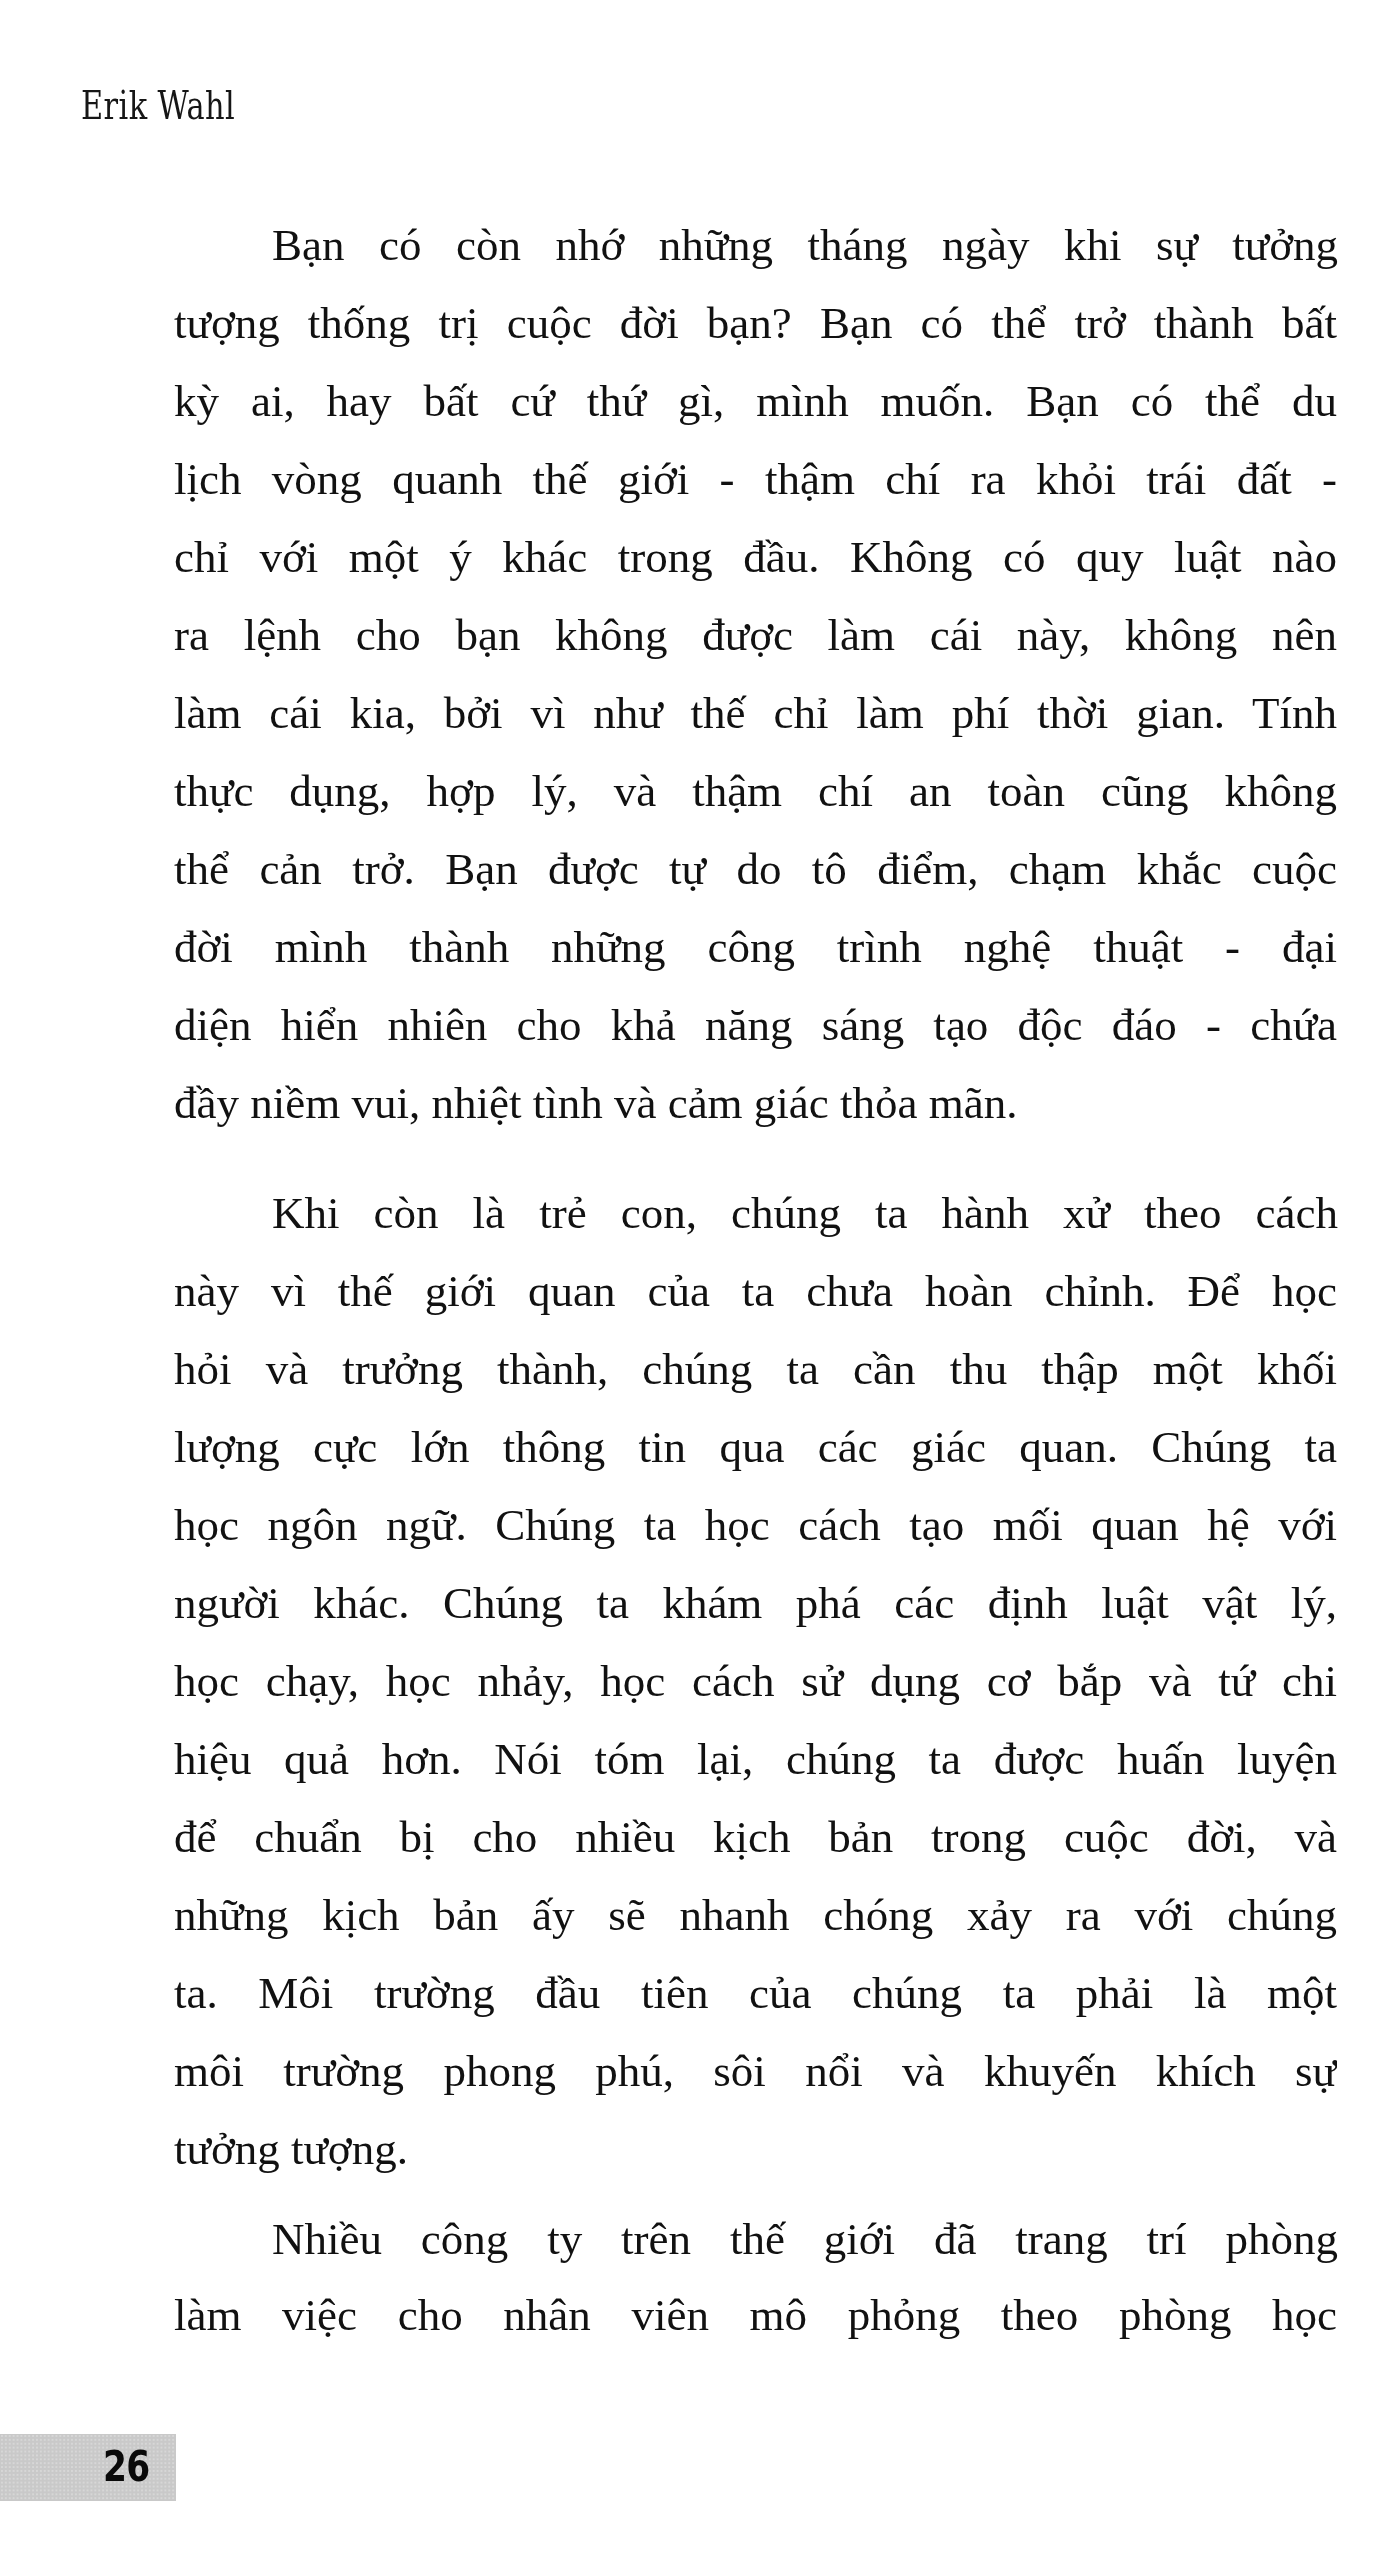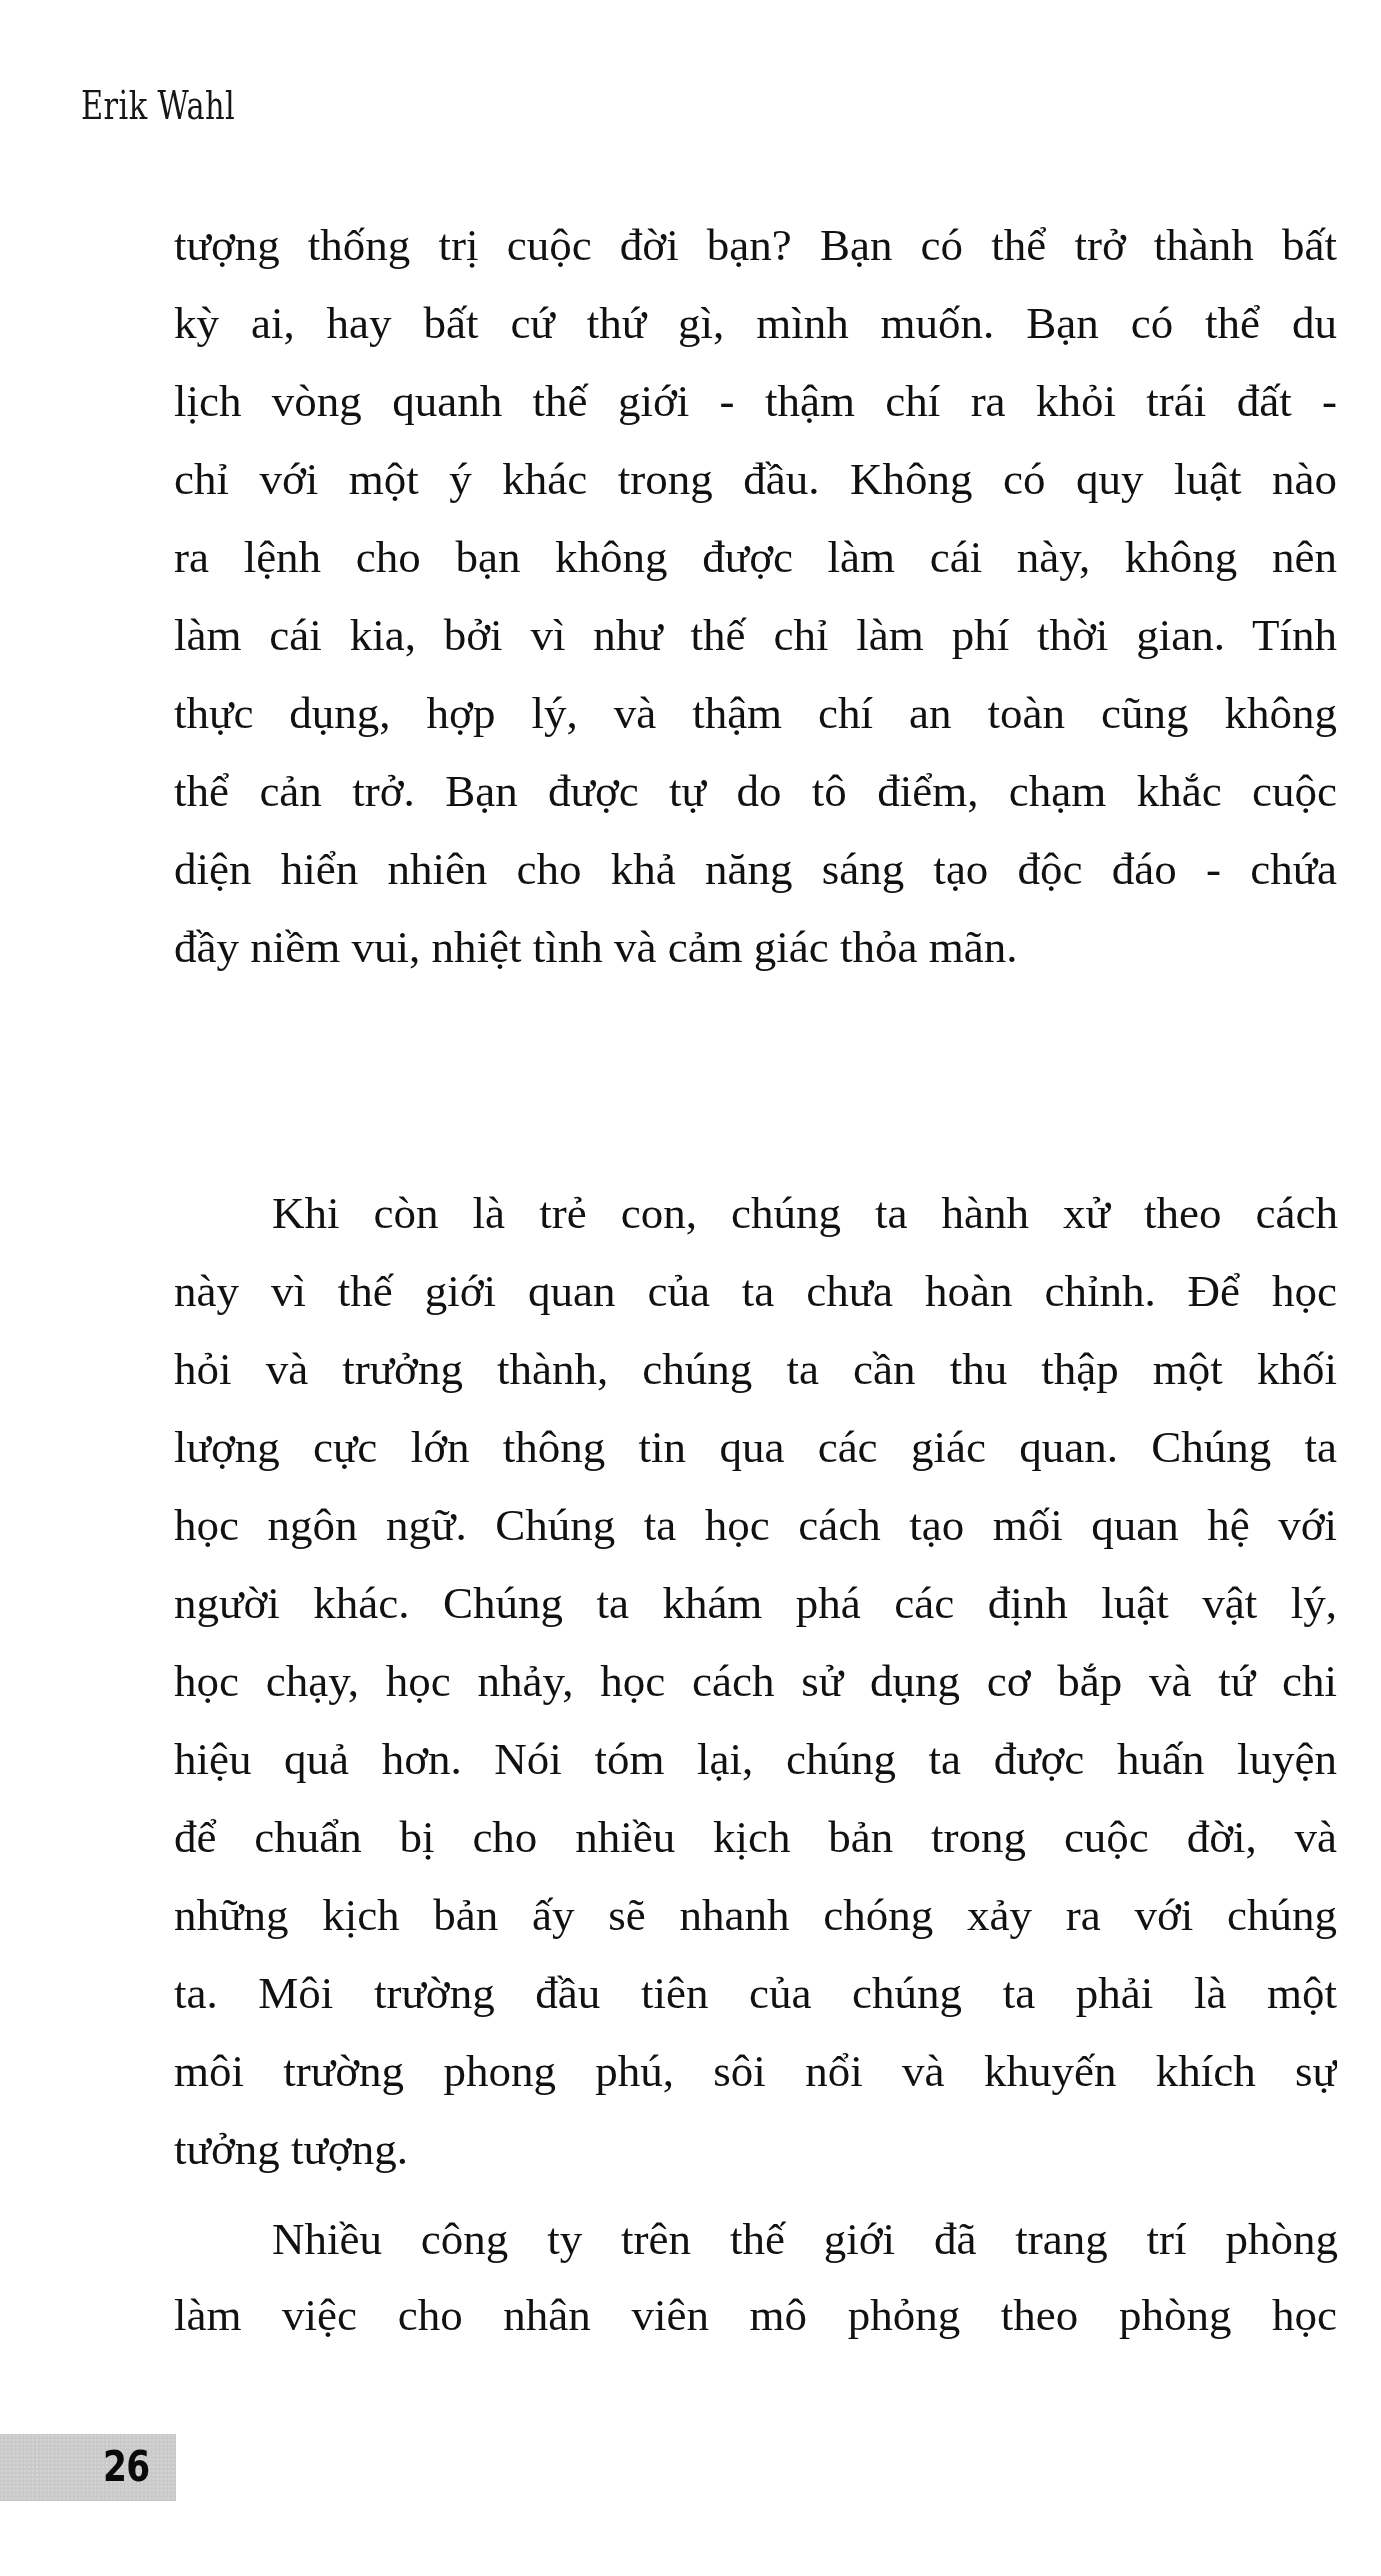--- a/index.html
+++ b/index.html
@@ -39,28 +39,30 @@
   }
 </style>
 </head>
 <body>
 
 <div class="page">
 
   <div class="running-head">Erik Wahl</div>
 
   <div class="para" id="p1">
+    <span class="line indent">Bạn có còn nhớ những tháng ngày khi sự tưởng</span>
     <span class="line">tượng thống trị cuộc đời bạn? Bạn có thể trở thành bất</span>
     <span class="line">kỳ ai, hay bất cứ thứ gì, mình muốn. Bạn có thể du</span>
     <span class="line">lịch vòng quanh thế giới - thậm chí ra khỏi trái đất -</span>
     <span class="line">chỉ với một ý khác trong đầu. Không có quy luật nào</span>
     <span class="line">ra lệnh cho bạn không được làm cái này, không nên</span>
     <span class="line">làm cái kia, bởi vì như thế chỉ làm phí thời gian. Tính</span>
     <span class="line">thực dụng, hợp lý, và thậm chí an toàn cũng không</span>
     <span class="line">thể cản trở. Bạn được tự do tô điểm, chạm khắc cuộc</span>
+    <span class="line">đời mình thành những công trình nghệ thuật - đại</span>
     <span class="line">diện hiển nhiên cho khả năng sáng tạo độc đáo - chứa</span>
     <span class="line last">đầy niềm vui, nhiệt tình và cảm giác thỏa mãn.</span>
   </div>
 
   <div class="para" id="p2">
     <span class="line indent">Khi còn là trẻ con, chúng ta hành xử theo cách</span>
     <span class="line">này vì thế giới quan của ta chưa hoàn chỉnh. Để học</span>
     <span class="line">hỏi và trưởng thành, chúng ta cần thu thập một khối</span>
     <span class="line">lượng cực lớn thông tin qua các giác quan. Chúng ta</span>
     <span class="line">học ngôn ngữ. Chúng ta học cách tạo mối quan hệ với</span>

